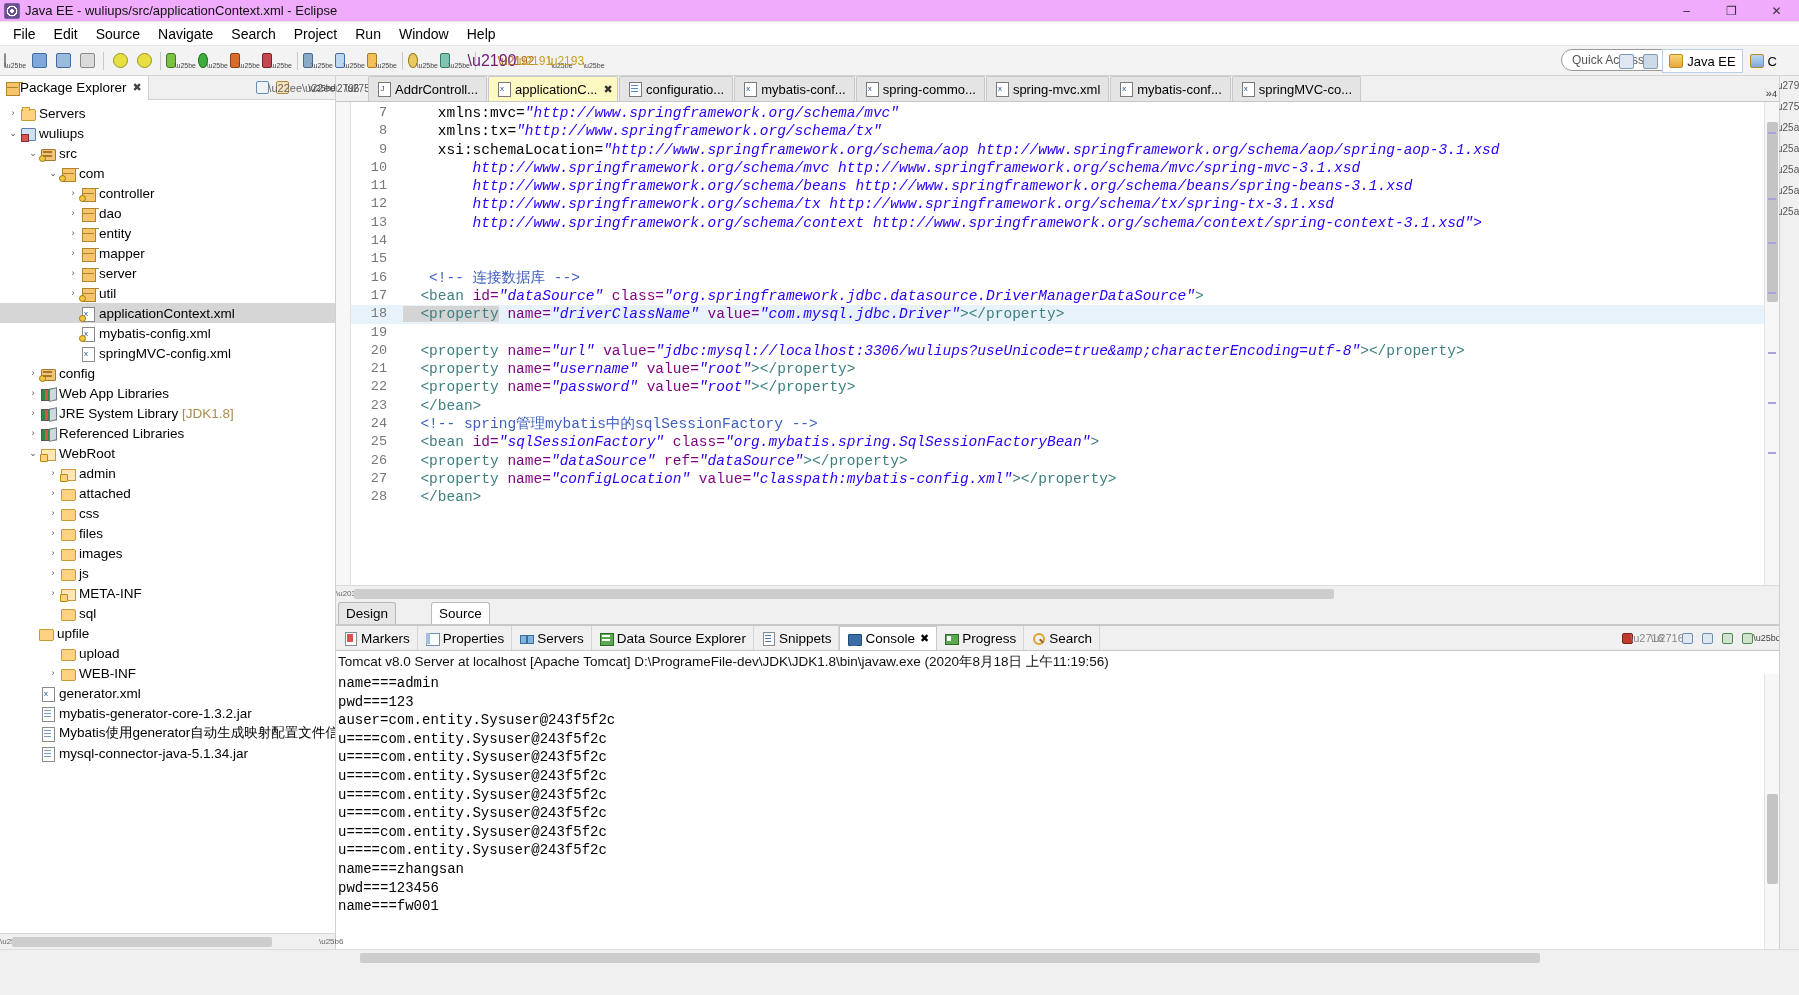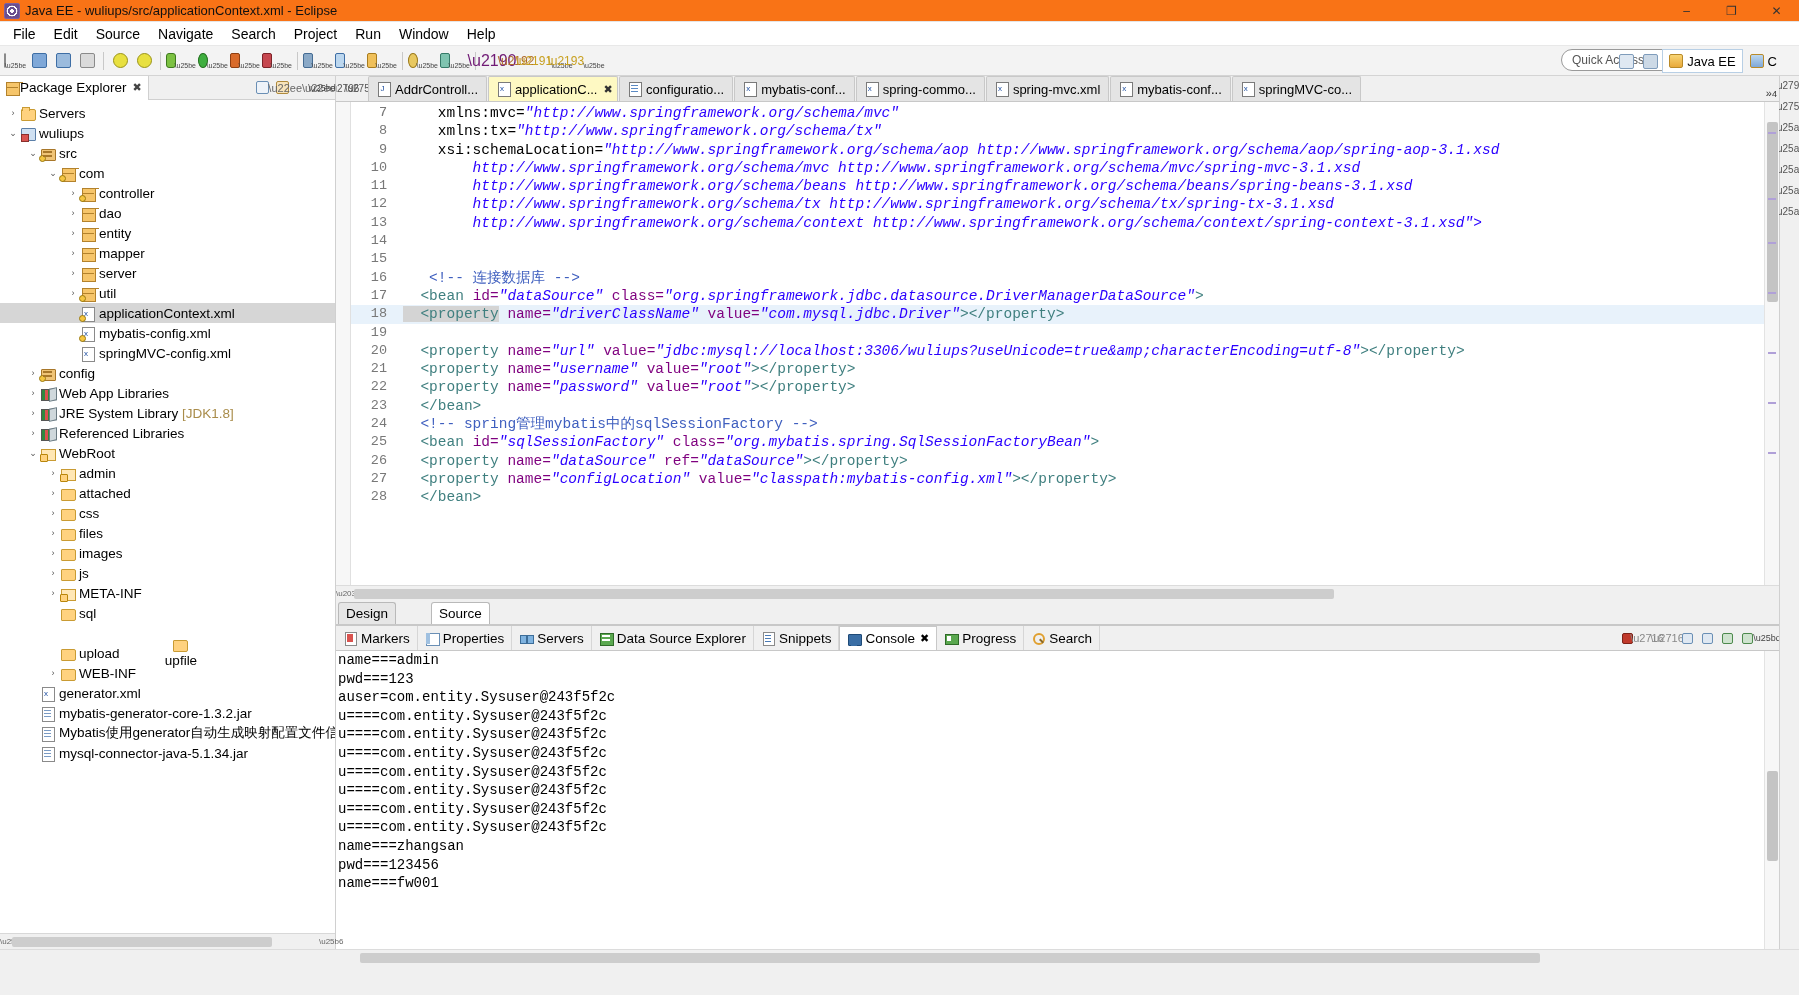--- a/index.html
+++ b/index.html
@@ -7,21 +7,21 @@
     width: 1799px; height: 995px;
     font-family: "Liberation Sans", sans-serif;
     font-size: 13px;
     background: #f0f0f0;
     overflow: hidden;
     color: #000;
   }
 
   
   .titlebar {
-    height: 22px; background: #f97316;
+    height: 22px; background: #f0abfc;
     display: flex; align-items: center;
     border-bottom: 1px solid #e5e5e5;
     position: relative;
   }
   .title-icon {
     width: 16px; height: 16px; margin: 0 5px 0 4px;
     background: radial-gradient(circle at 50% 50%, #ffffff 0 18%, #6a4f8f 19% 42%, #ffffff 43% 55%, #6a4f8f 56% 100%);
     border: 1px solid #7b5fa3; border-radius: 2px;
   }
   .title-text { font-size: 13px; color: #111; white-space: nowrap; }
@@ -691,21 +691,21 @@
         <div class="tnode" style="padding-left: 46px;">
           <span class="twist">›</span>
           <span class="ticon ic-folder-w"></span>
           <span class="tlabel">META-INF</span>
         </div>
         <div class="tnode" style="padding-left: 46px;">
           <span class="twist"></span>
           <span class="ticon ic-folder"></span>
           <span class="tlabel">sql</span>
         </div>
-        <div class="tnode" style="padding-left: 24px; flex-direction: column;">
+        <div class="tnode" style="padding-left: 24px;">
           <span class="twist"></span>
           <span class="ticon ic-folder"></span>
           <span class="tlabel">upfile</span>
         </div>
         <div class="tnode" style="padding-left: 46px;">
           <span class="twist"></span>
           <span class="ticon ic-folder"></span>
           <span class="tlabel">upload</span>
         </div>
         <div class="tnode" style="padding-left: 46px;">
@@ -875,20 +875,21 @@
             </div>
           <div class="ct-btn">
               <span class="tb-ico" style="width:11px;height:11px;background:#cfe3cf;border:1px solid #4d8a4d"></span>
             </div>
           <div class="ct-btn">
               <span style="font-size:9px;color:#444">\u25bd</span>
             </div>
         </div>
       </div>
 
+      <div class="console-header">Tomcat v8.0 Server at localhost [Apache Tomcat] D:\ProgrameFile-dev\JDK\JDK1.8\bin\javaw.exe (2020年8月18日 上午11:19:56)</div>
 
       <div class="console-out">
         <div id="coutput">
             <div class="coline">name===admin</div>
             <div class="coline">pwd===123</div>
             <div class="coline">auser=com.entity.Sysuser@243f5f2c</div>
             <div class="coline">u====com.entity.Sysuser@243f5f2c</div>
             <div class="coline">u====com.entity.Sysuser@243f5f2c</div>
             <div class="coline">u====com.entity.Sysuser@243f5f2c</div>
             <div class="coline">u====com.entity.Sysuser@243f5f2c</div>

